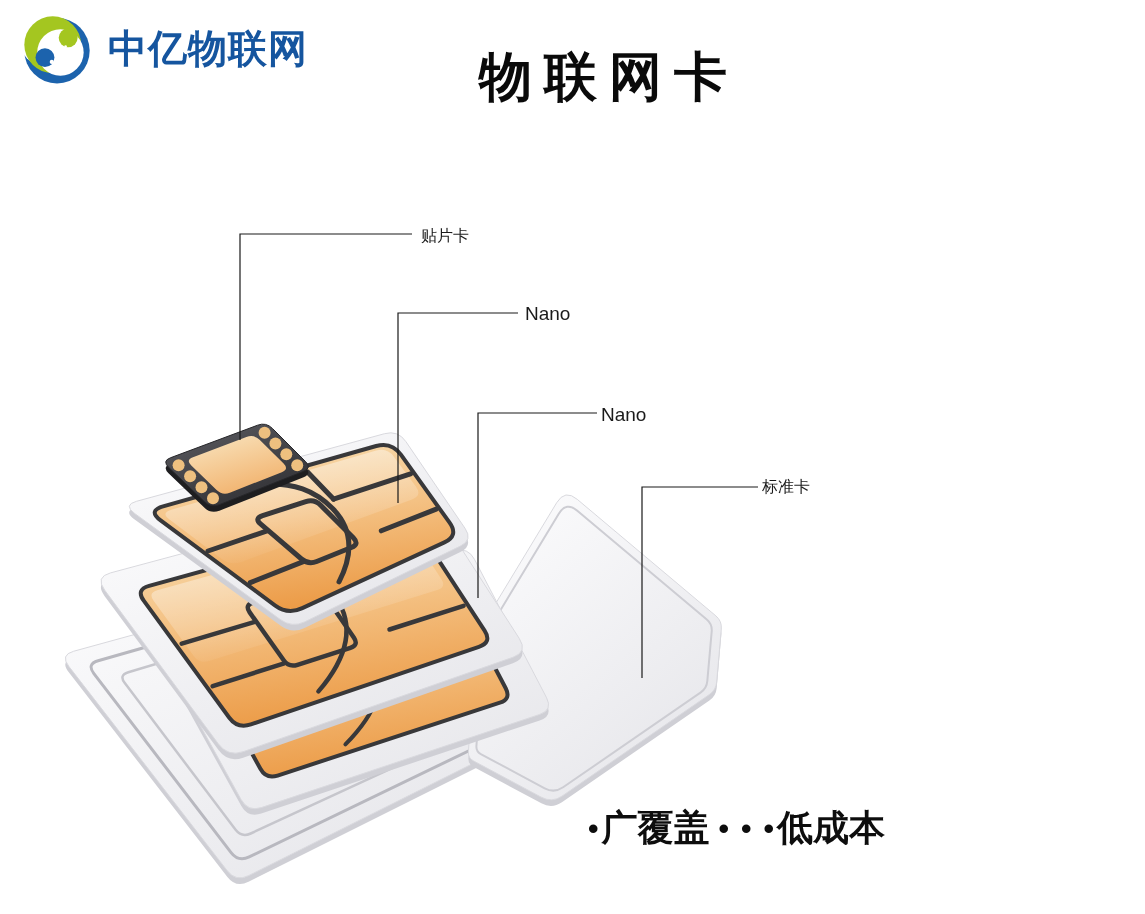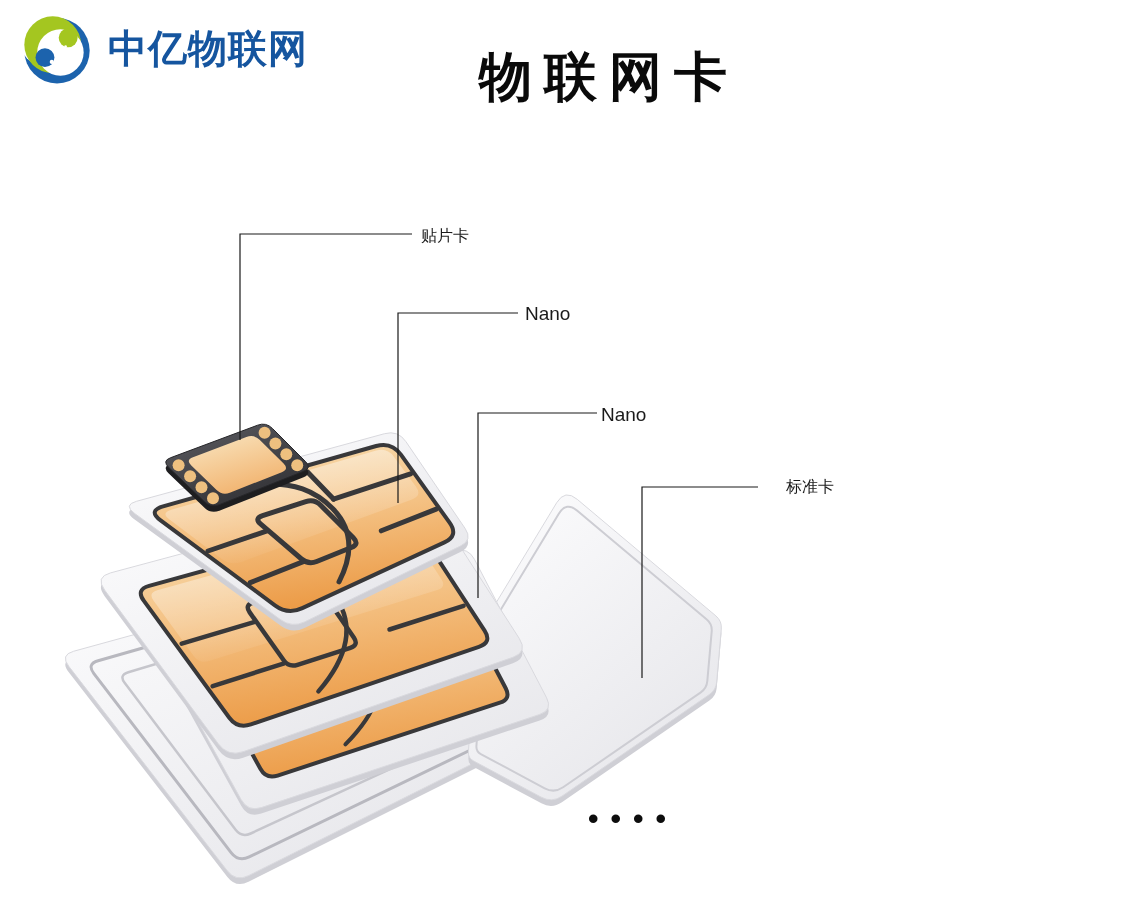--- a/index.html
+++ b/index.html
@@ -8,21 +8,21 @@
   .logo{position:absolute;left:14px;top:6px;display:flex;align-items:center;gap:8px;}
   .logo-icon{width:86px;height:86px;display:block;}
   .logo-text{font-size:39px;font-weight:700;color:#15559f;letter-spacing:1px;white-space:nowrap;}
   .title{position:absolute;left:479px;top:42px;margin:0;font-size:53px;font-weight:700;
          color:#0a0a0a;letter-spacing:12px;white-space:nowrap;}
   .scene{position:absolute;left:0;top:0;width:1145px;height:914px;}
   .callout-label{position:absolute;font-size:16px;color:#1a1a1a;white-space:nowrap;}
   #lbl-chip{left:421px;top:226px;}
   #lbl-nano{left:525px;top:303px;font-size:19px;}
   #lbl-micro{left:601px;top:404px;font-size:19px;}
-  #lbl-standard{left:762px;top:477px;margin-left:24px;}
+  #lbl-standard{left:762px;top:477px;}
   .slogan{position:absolute;left:588px;top:804px;display:flex;gap:9px;align-items:center;
           font-size:36px;font-weight:600;color:#0d0d0d;white-space:nowrap;}
   .slogan-item{display:flex;align-items:center;}
   .slogan .bullet{font-size:30px;margin-right:3px;line-height:1;}
 </style>
 </head>
 <body>
 
 <div class="page">
 
@@ -141,25 +141,27 @@
     </svg>
 
   <div class="callout-label" id="lbl-chip">贴片卡</div>
   <div class="callout-label" id="lbl-nano">Nano</div>
   <div class="callout-label" id="lbl-micro">Nano</div>
   <div class="callout-label" id="lbl-standard">标准卡</div>
 
   <div class="slogan">
     <span class="slogan-item">
         <span class="bullet">•</span>
+        <span>广覆盖</span>
       </span>
     <span class="slogan-item">
         <span class="bullet">•</span>
       </span>
     <span class="slogan-item">
         <span class="bullet">•</span>
       </span>
     <span class="slogan-item">
         <span class="bullet">•</span>
+        <span>低成本</span>
       </span>
   </div>
 
 </div>
 
 </body></html>

